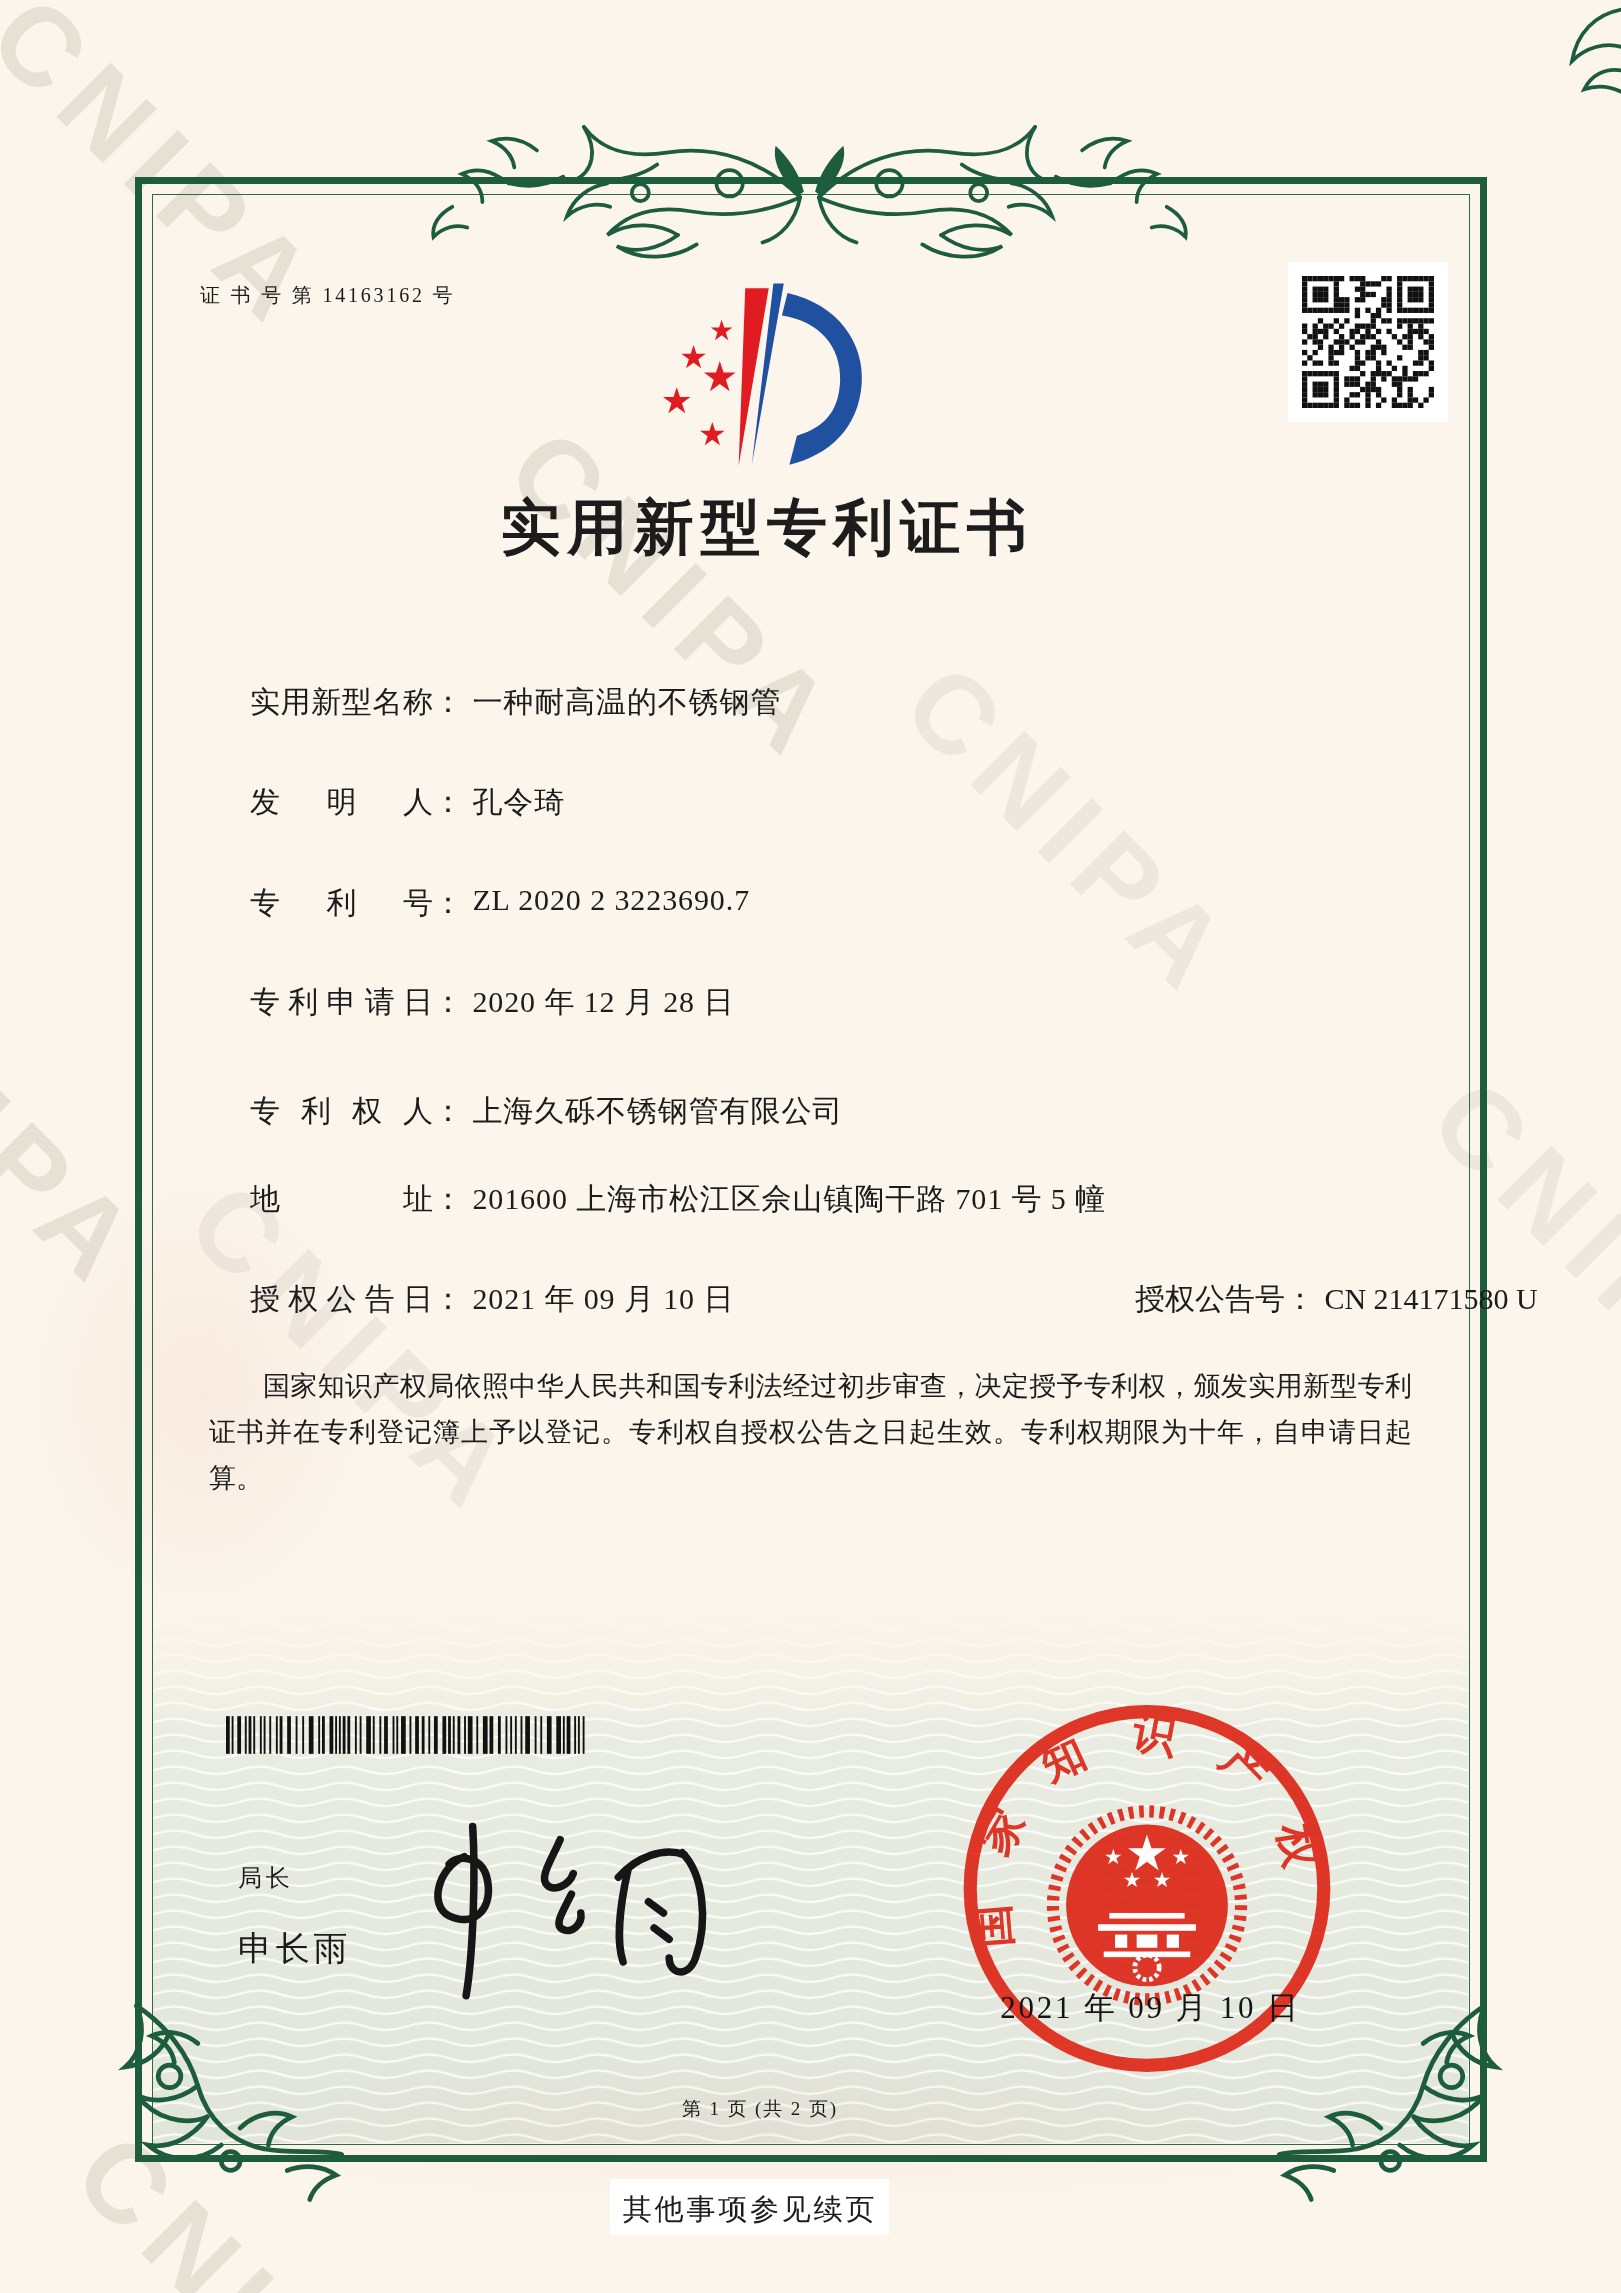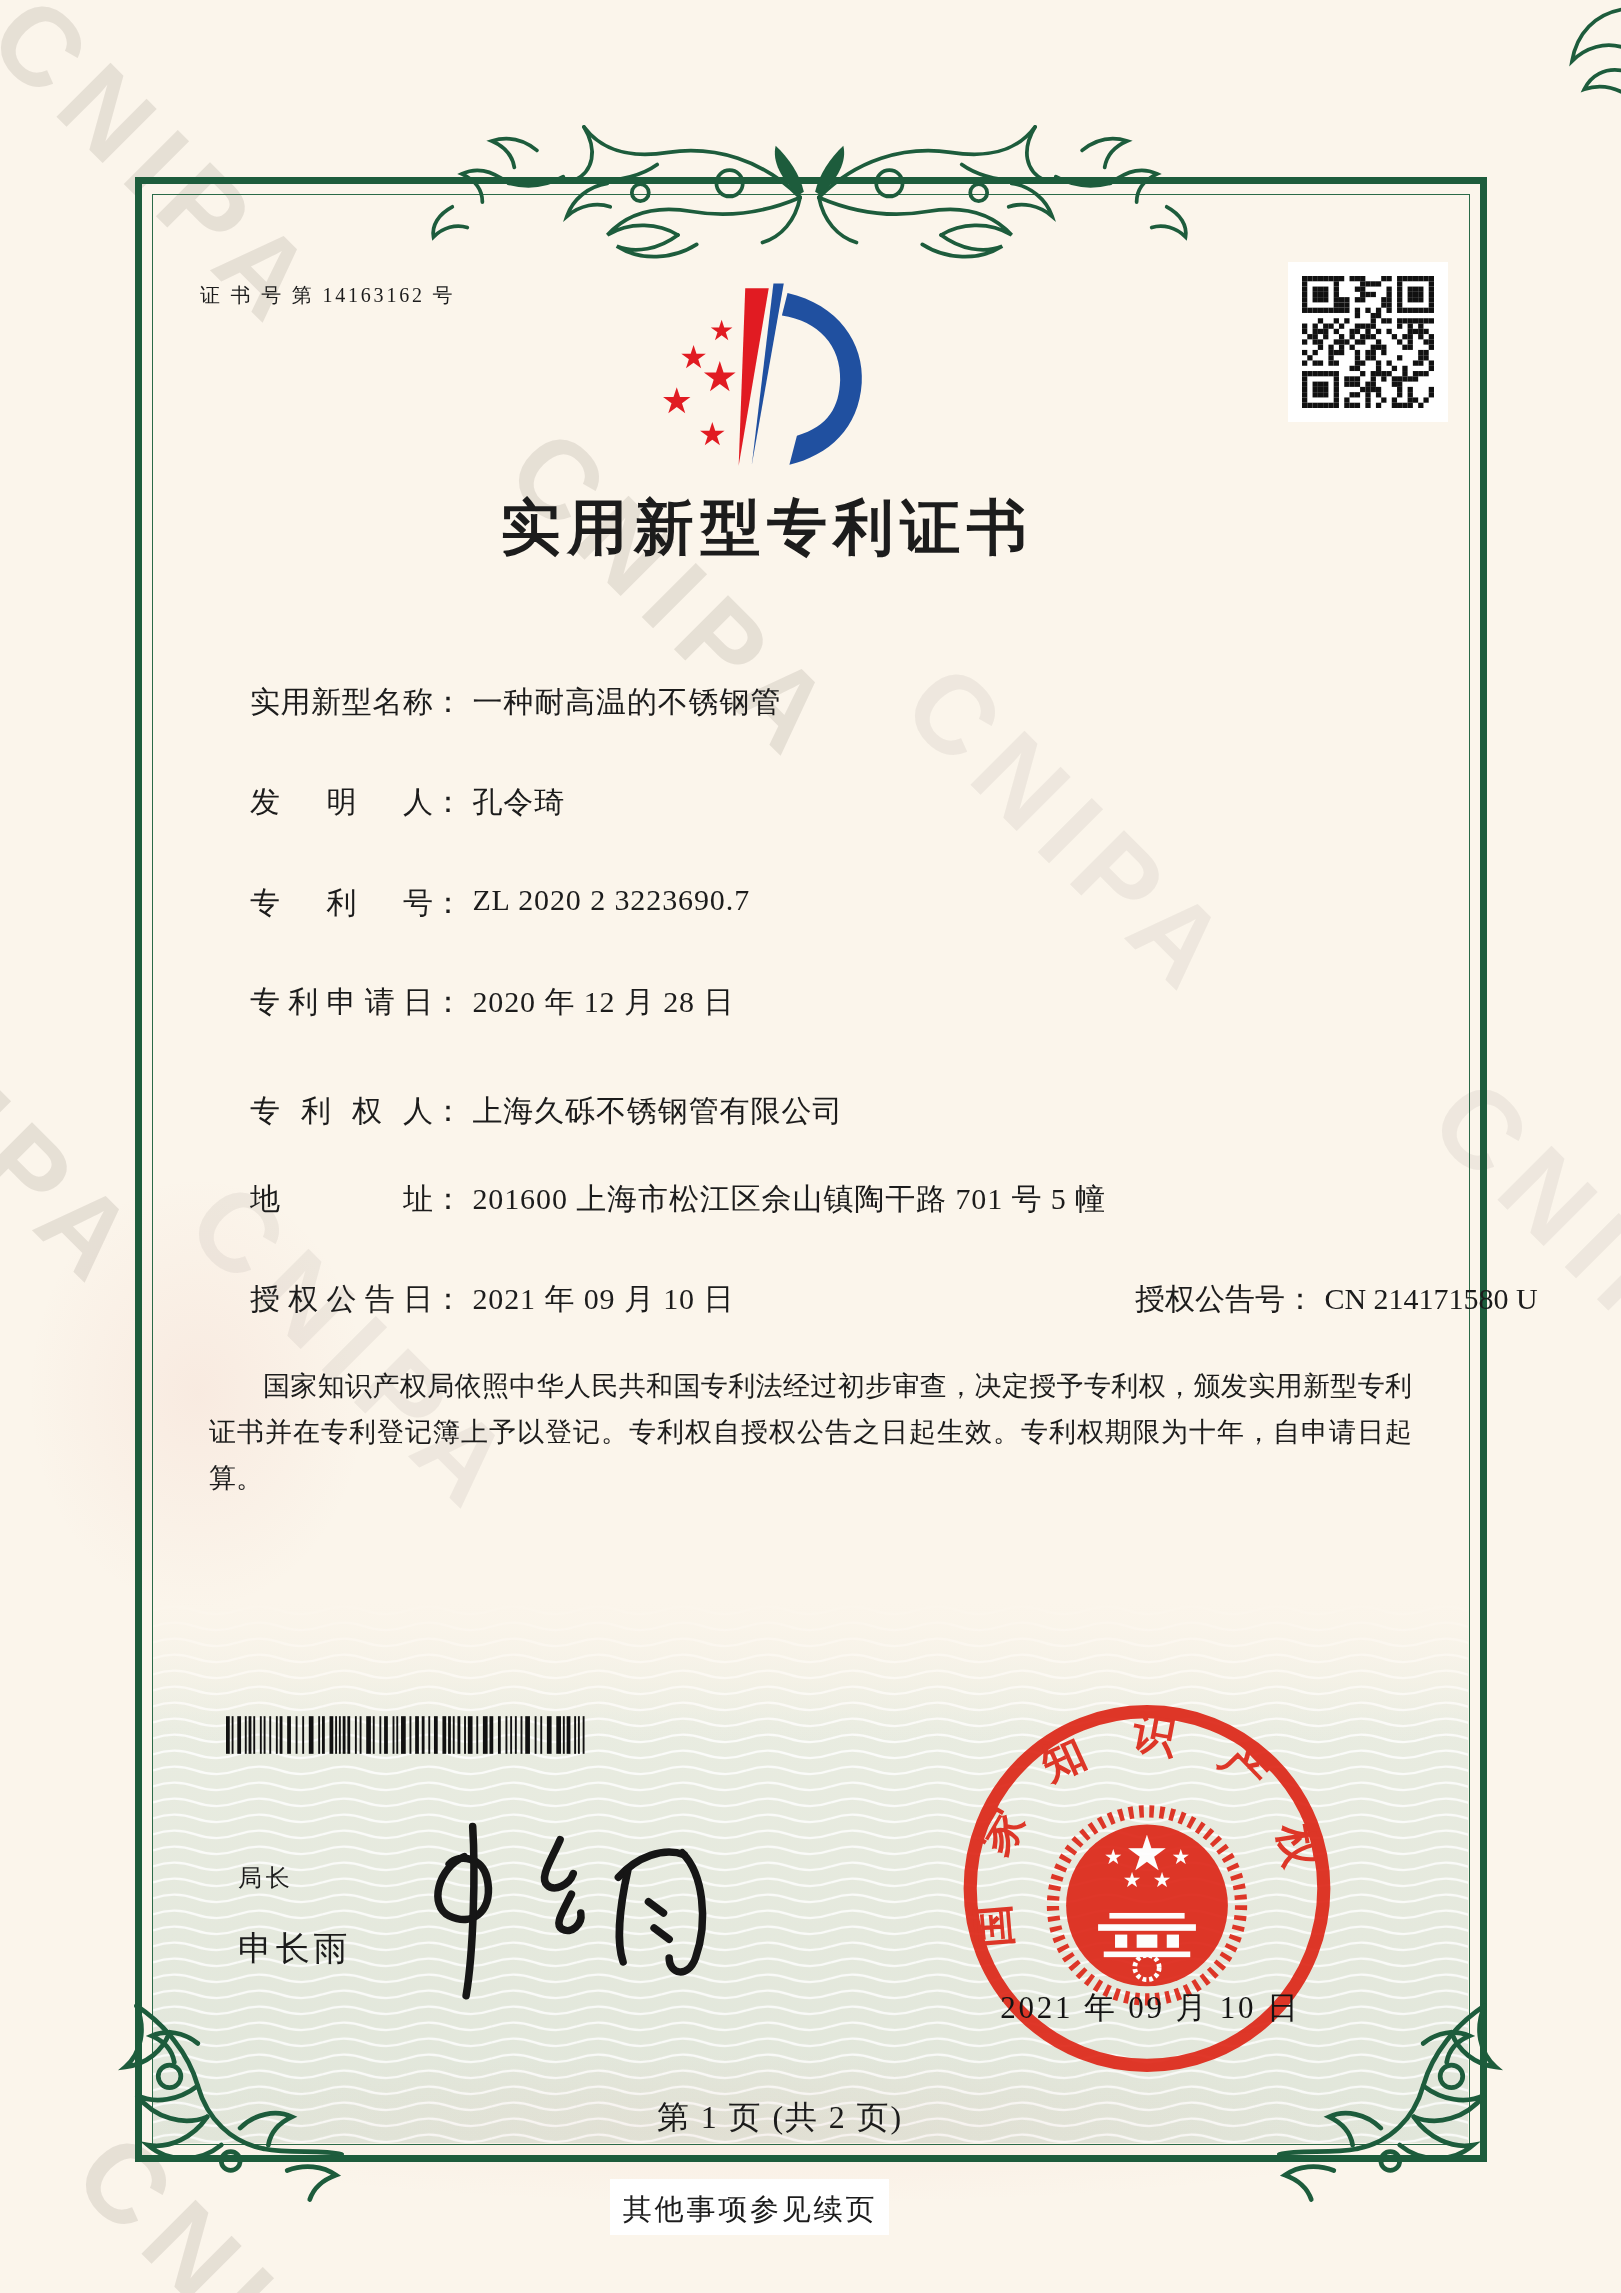--- a/index.html
+++ b/index.html
@@ -44,22 +44,22 @@
   
   .barcode{left:226px;top:1716px;z-index:5;}
   .signer-title{left:238px;top:1862px;font-size:24px;z-index:5;letter-spacing:3.8px;
     font-family:"Liberation Sans","DejaVu Sans",sans-serif;}
   .signer-name{left:238px;top:1926px;font-size:34px;z-index:5;letter-spacing:3.8px;
     font-family:"Liberation Sans","DejaVu Sans",sans-serif;}
   .signature{left:381px;top:1819px;z-index:6;}
   .seal{left:940px;top:1691px;z-index:6;}
   .seal-date{left:1000px;top:1987px;width:301px;text-align:center;
     font-size:31px;letter-spacing:2.8px;color:#141414;z-index:7;white-space:nowrap;}
-  .page-info{left:780px;top:2096px;transform:translateX(-50%);
-    font-size:32px;letter-spacing:1.9px;z-index:5;white-space:nowrap;}
+  .page-info{left:760px;top:2096px;transform:translateX(-50%);
+    font-size:19px;letter-spacing:1.9px;z-index:5;white-space:nowrap;}
   .note-strip{left:610px;top:2179px;width:279px;height:56px;background:#ffffff;z-index:5;}
   .footer-note{left:750px;top:2190px;transform:translateX(-50%);
     font-size:29px;letter-spacing:2.8px;z-index:6;white-space:nowrap;}
   .orn{z-index:5;pointer-events:none;}
 </style>
 </head>
 <body>
 
 <svg class="abs waves" width="1315" height="542" viewBox="0 0 1396 576" preserveAspectRatio="none">
   <defs>

